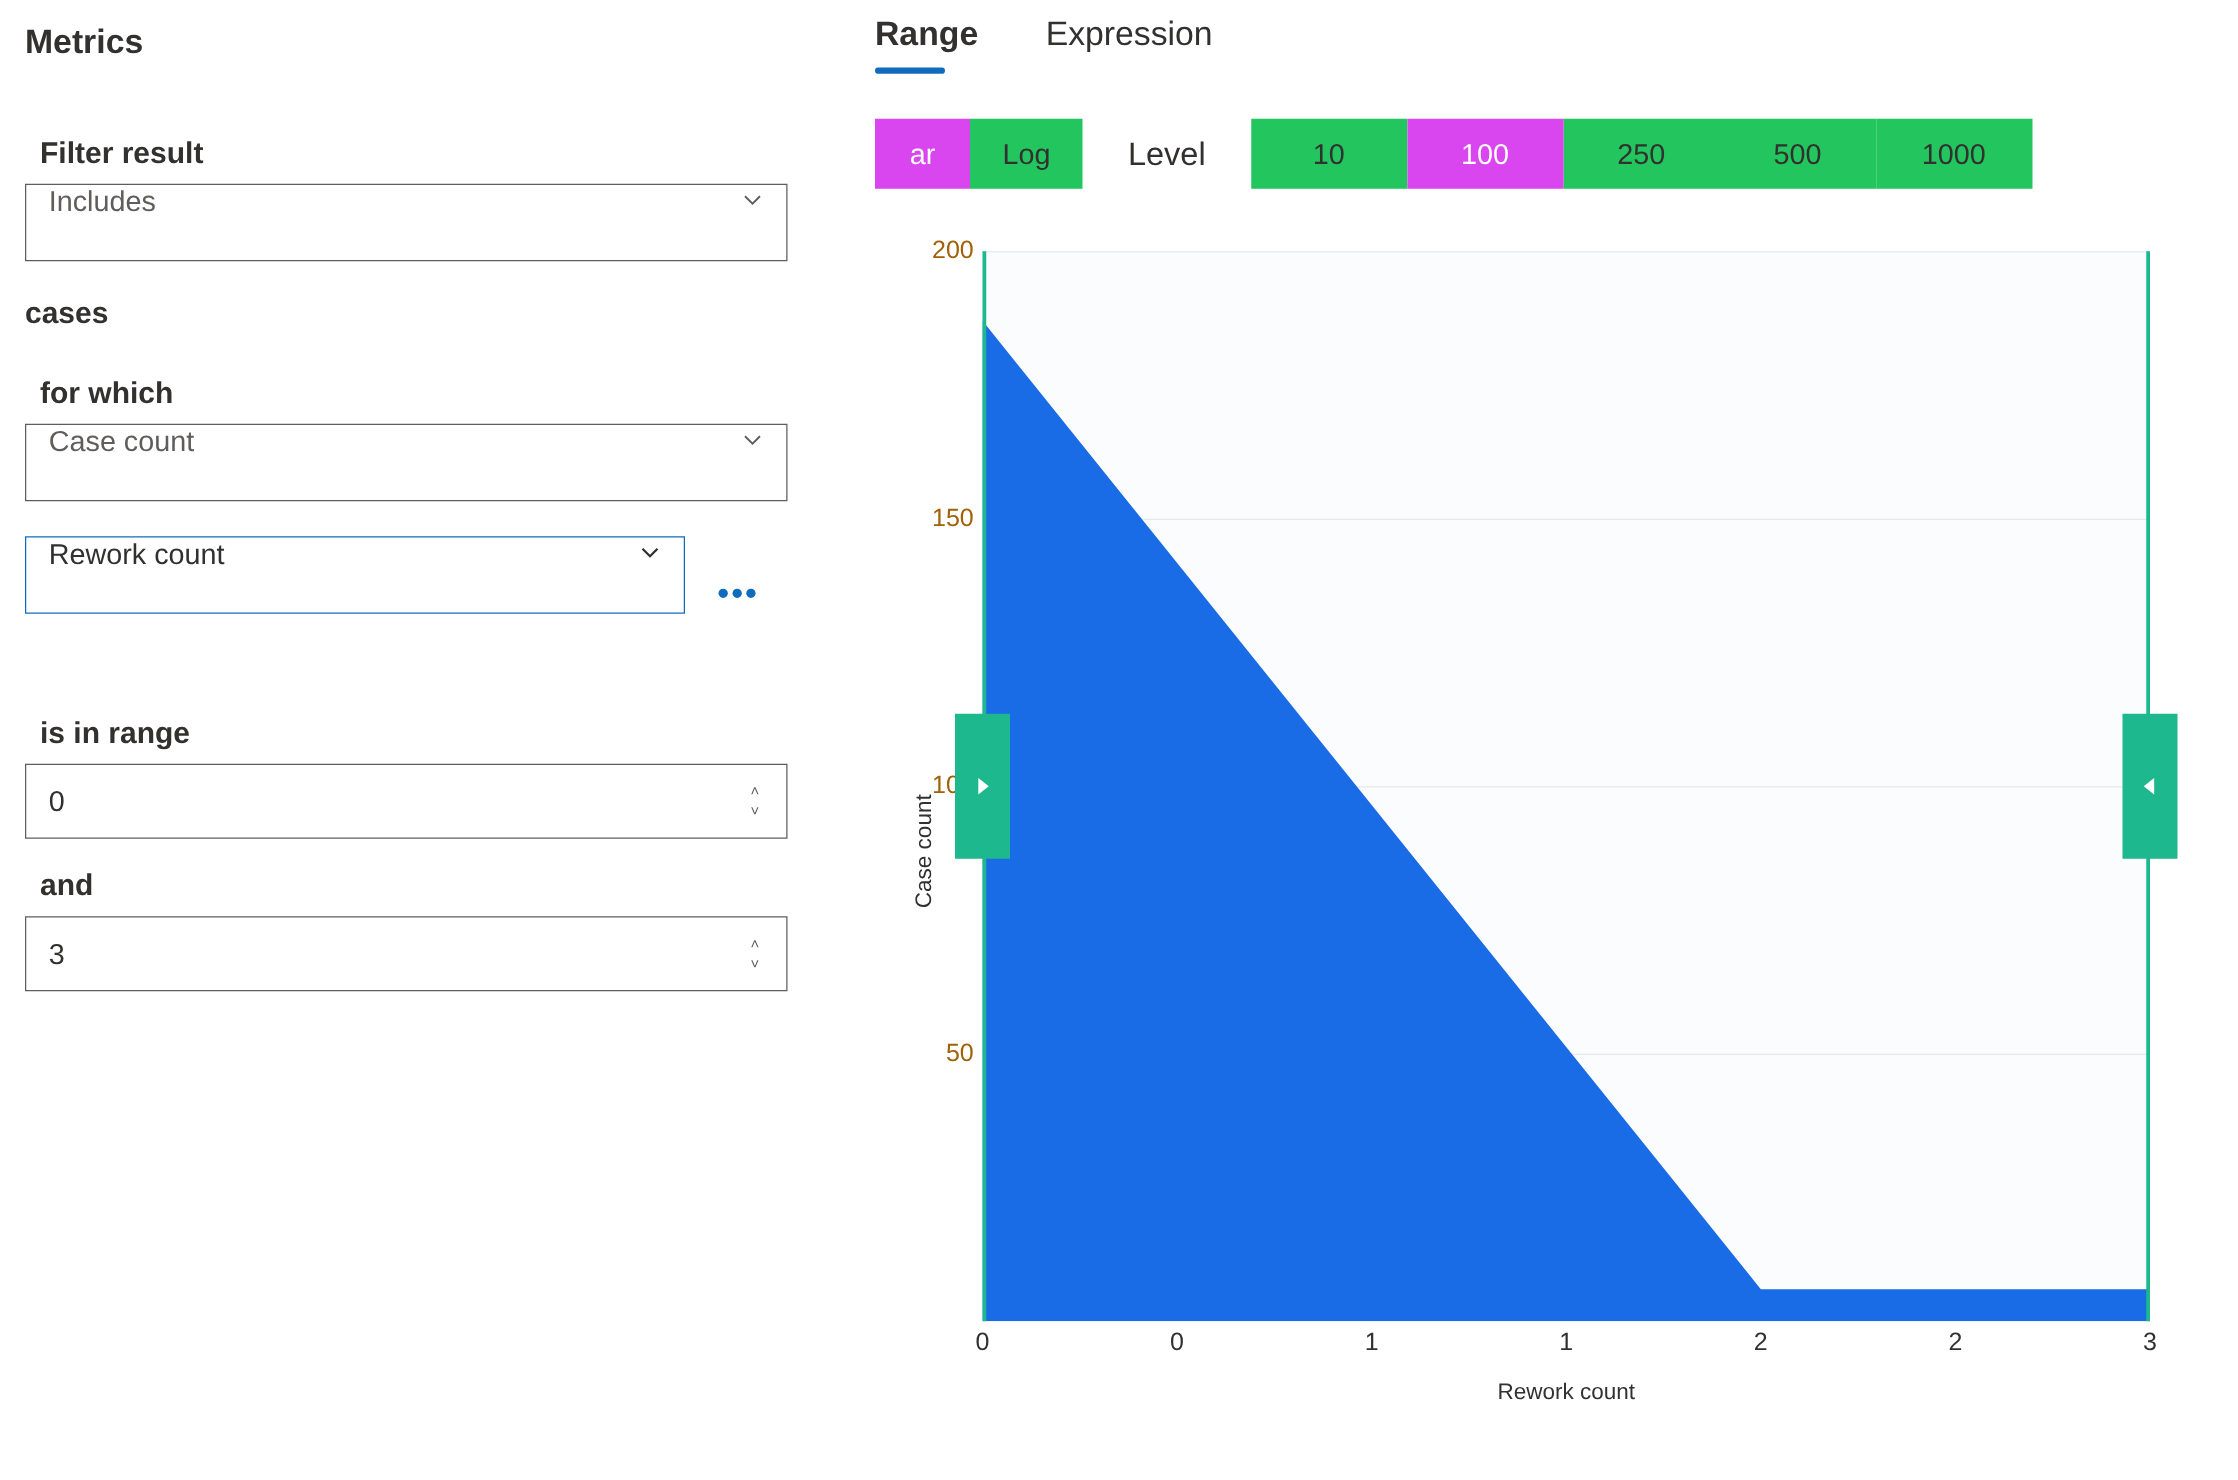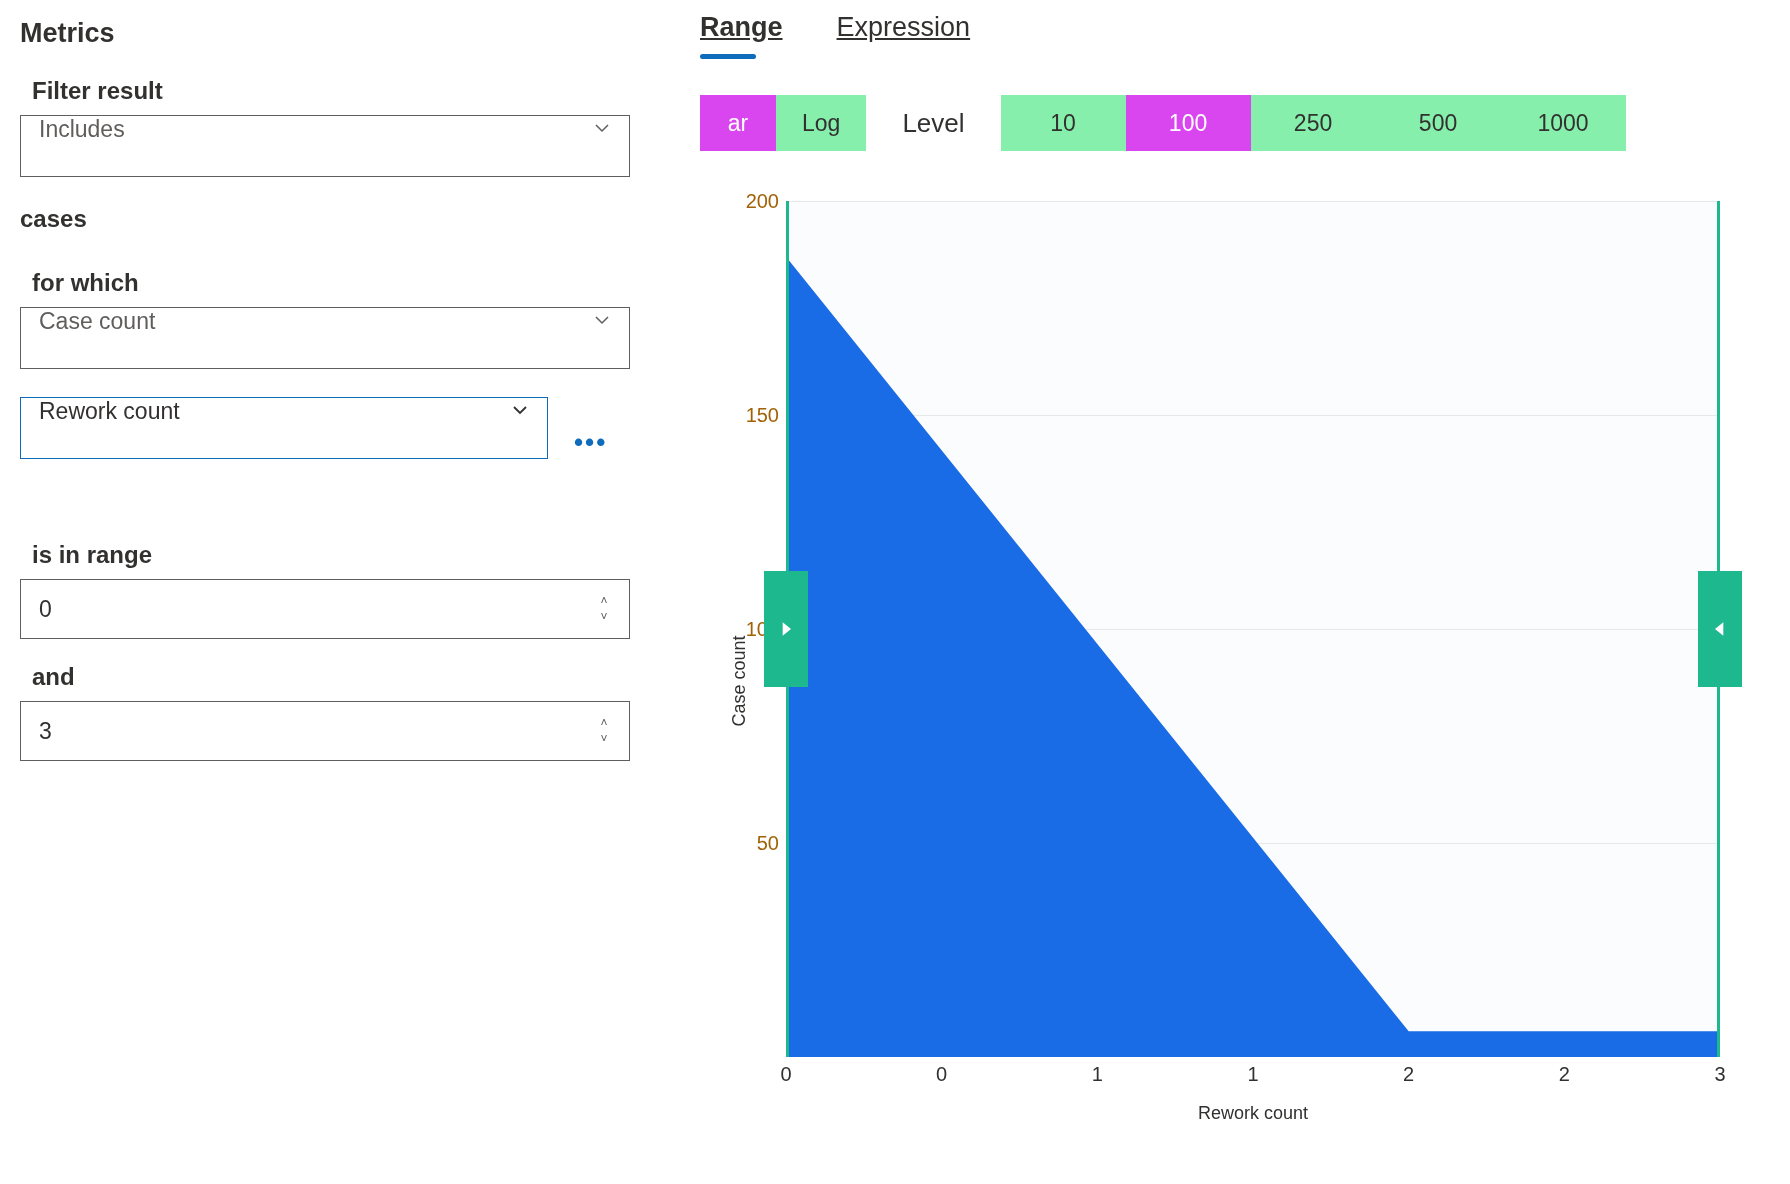--- a/index.html
+++ b/index.html
@@ -2,21 +2,21 @@
 <html><head>
 <meta charset="utf-8">
 <style>
   * { box-sizing: border-box; margin: 0; padding: 0; font-family: "Segoe UI", -apple-system, BlinkMacSystemFont, sans-serif; }
   body { background: #fff; color: #323130; width: 1790px; height: 1184px; overflow: hidden; position: relative; }
 
   .container { display: flex; height: 100%; }
 
   
   .left-panel { width: 700px; padding: 18px 20px; }
-  .title { font-size: 27px; font-weight: 600; margin-bottom: 28px; }
+  .title { font-size: 27px; font-weight: 600; margin-bottom: 60px; }
   .label { font-size: 24px; font-weight: 600; margin-bottom: 10px; margin-left: 12px; }
   .label-light { font-size: 24px; font-weight: 600; margin-bottom: 10px; margin-top: 20px; }
 
   .dropdown {
     height: 62px; width: 610px; border: 1px solid #605e5c; background: #fff;
     display: flex; align-items: flex-start; justify-content: space-between;
     padding: 0 18px; font-size: 23px; color: #323130; cursor: pointer;
     margin-bottom: 28px;
   }
   .dropdown.gray-text { color: #605e5c; }
@@ -36,28 +36,28 @@
   }
   .spinbox .spin-arrows { position: absolute; right: 10px; top: 0; bottom: 0; width: 30px; display: flex; flex-direction: column; justify-content: center; gap: 4px; }
   .spin-arrows span { font-size: 12px; color: #605e5c; line-height: 1; cursor: pointer; text-align: center; }
 
   .space-lg { height: 26px; }
 
   
   .right-panel { flex: 1; padding: 12px 18px 0 0; position: relative; }
 
   .tabs { display: flex; gap: 54px; margin-bottom: 38px; padding-left: 0; }
-  .tab { font-size: 27px; color: #323130; padding-bottom: 14px; cursor: pointer; position: relative; text-decoration: underline; }
+  .tab { font-size: 27px; color: #323130; padding-bottom: 14px; cursor: pointer; position: relative; }
   .tab.active { font-weight: 600; }
   .tab.active::after { content: ""; position: absolute; left: 0; right: 0; bottom: -2px; height: 5px; background: #0f6cbd; border-radius: 3px; width: 56px; }
 
   .toolbar { display: flex; align-items: center; gap: 36px; margin-bottom: 50px; }
   .seg { display: flex; }
   .seg .seg-btn {
-    height: 56px; min-width: 76px; padding: 0 26px; background: #86efac; color: #323130;
+    height: 56px; min-width: 76px; padding: 0 26px; background: #22c55e; color: #323130;
     font-size: 23px; display: flex; align-items: center; justify-content: center; cursor: pointer;
   }
   .seg .seg-btn.active { background: #d946ef; color: #fff; }
   .toolbar-label { font-size: 26px; font-weight: 400; text-align: center; }
 
   .seg.scale .seg-btn:first-child { width: 60px; padding: 0 10px; overflow: hidden; }
   .seg.level .seg-btn { width: 125px; padding: 0; }
 
   
   .chart-wrap { position: relative; margin-left: 0; }

